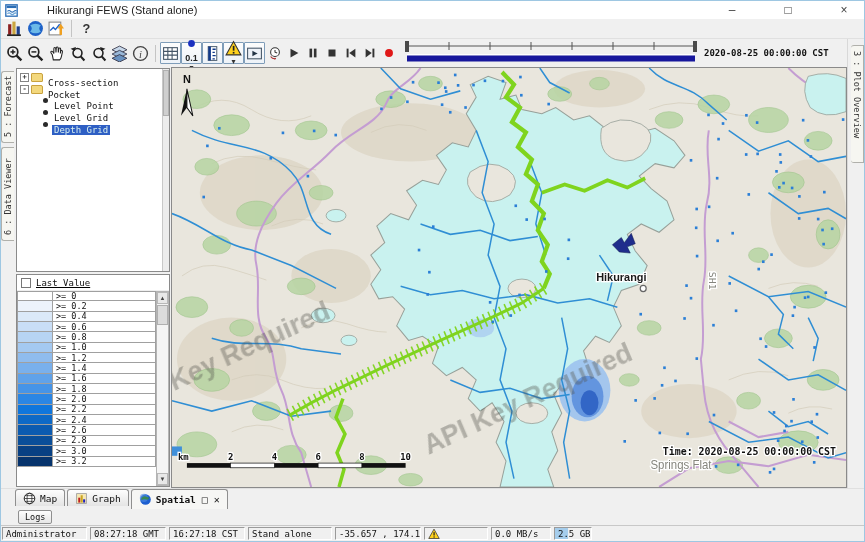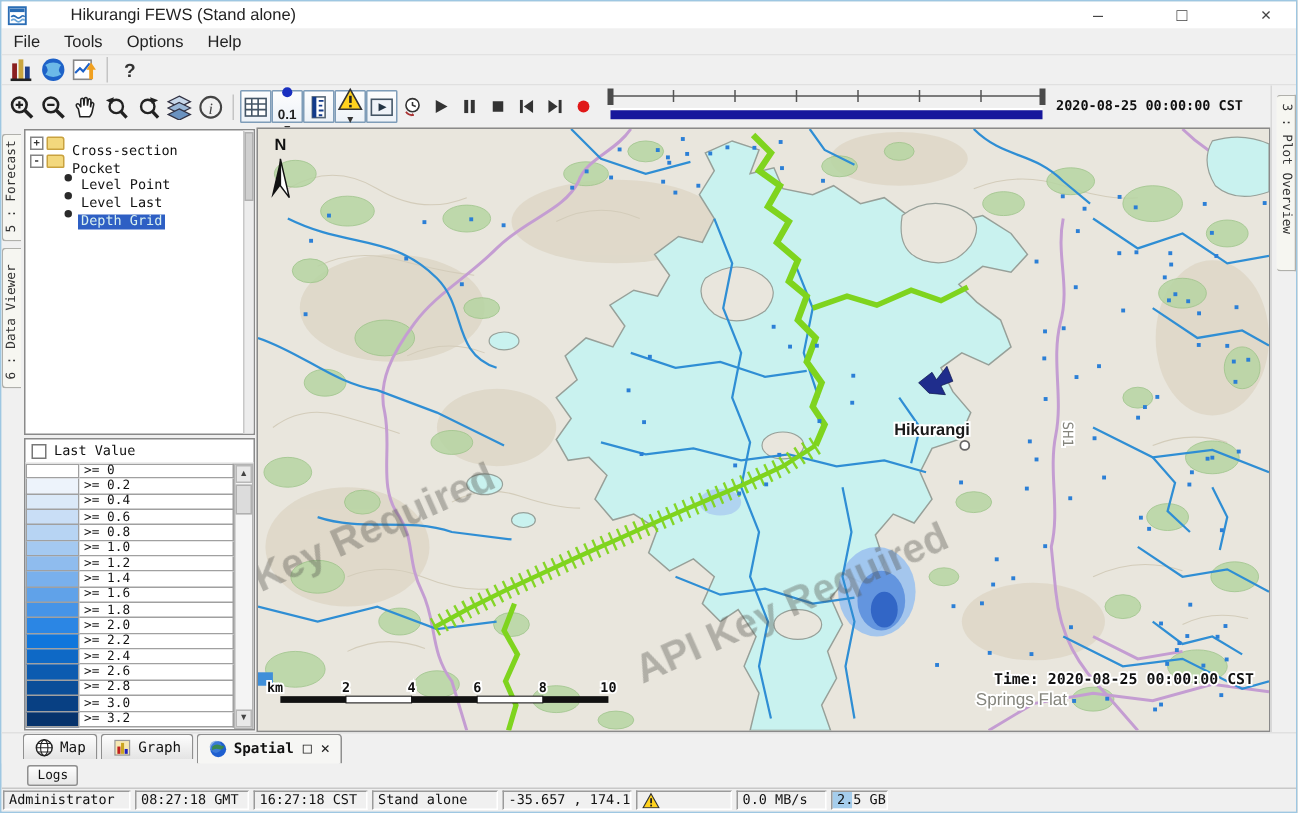--- a/index.html
+++ b/index.html
@@ -46,21 +46,21 @@
   .texp{width:9px;height:9px;border:1px solid #848484;background:#fff;font:bold 7px/7px "DejaVu Sans Mono",monospace;
         text-align:center;margin-right:2px;flex:0 0 auto;color:#333;}
   .tfolder{width:12px;height:9px;background:#f3d87d;border:1px solid #c9a23f;border-radius:1px 2px 1px 1px;margin-right:3px;flex:0 0 auto;}
   .tbullet{width:5px;height:5px;border-radius:50%;background:#2a2a2a;margin:0 4px 0 1px;flex:0 0 auto;}
   .tlabel{padding:0 2px;margin-top:11px;}
   .tlabel.sel{background:#2e5fc4;color:#d8f0ef;}
   .vsb{width:7px;background:#ececec;border-left:1px solid #c8c8c8;display:flex;flex-direction:column;}
   .vsb .thumb{height:46px;background:#cfcfcf;border:1px solid #b0b0b0;margin:1px 0;}
   
   .legendbox{flex:1;background:#fff;border:1px solid #8a8a8a;display:flex;flex-direction:column;min-height:0;}
-  .lg-head{height:16px;display:flex;align-items:center;flex:0 0 auto;border-bottom:1px solid #eee;}
+  .lg-head{height:16px;display:flex;align-items:center;flex:0 0 auto;border-bottom:1px solid #eee;text-decoration:underline;}
   .cb{width:10px;height:10px;border:1px solid #777;background:#fff;margin:0 5px 0 4px;flex:0 0 auto;}
   .lg-title{font:9px "DejaVu Sans Mono",monospace;color:#111;}
   .lg-body{flex:1;display:flex;min-height:0;}
   .lg-rows{flex:1;overflow:hidden;}
   .lg-row{display:flex;height:10.35px;}
   .lg-color{width:36px;border:1px solid #a0a0a0;border-top:none;flex:0 0 auto;}
   .lg-label{flex:1;border:1px solid #a0a0a0;border-top:none;border-left:none;background:#fff;
             font:8.5px "DejaVu Sans Mono",monospace;color:#111;padding:0 0 0 3px;display:flex;align-items:center;}
   .lg-row:first-child .lg-color,.lg-row:first-child .lg-label{border-top:1px solid #a0a0a0;}
   .lg-sb{width:13px;border:1px solid #b4b4b4;background:#f4f4f4;display:flex;flex-direction:column;flex:0 0 auto;}
@@ -103,26 +103,20 @@
           <path d="M3,9 Q5,7 7,9 T11,9 T14,9" stroke="#2a6db5" fill="none" stroke-width="1.4"></path>
           <path d="M3,12 Q5,10 7,12 T11,12 T14,12" stroke="#6aa5d8" fill="none" stroke-width="1.4"></path>
         </svg>
       </span>
     <span class="title">Hikurangi FEWS  (Stand alone)</span>
     <span class="winbtn">–</span>
     <span class="winbtn">□</span>
     <span class="winbtn">×</span>
   </div>
 
-  <div class="menubar" id="menubar">
-      <div class="menu-item">File</div>
-      <div class="menu-item">Tools</div>
-      <div class="menu-item">Options</div>
-      <div class="menu-item">Help</div>
-    </div>
 
   <div class="tb1" id="tb1">
       <button class="tbtn">
         <span class="icn">
           <svg viewBox="0 0 16 16">
             <rect x="2" y="4" width="3" height="10" fill="#8a1f1f"></rect>
             <rect x="6" y="1.5" width="3" height="12.5" fill="#caa53f"></rect>
             <rect x="10" y="6" width="3" height="8" fill="#1f3f8a"></rect>
             <rect x="1" y="13.5" width="13" height="1.6" fill="#222"></rect>
           </svg>
@@ -366,21 +360,21 @@
                   <span class="tlabel">Pocket</span>
                 </div>
                 <div class="trow">
                   <span style="width: 22px; flex: 0 0 auto;"></span>
                   <span class="tbullet"></span>
                   <span class="tlabel">Level Point</span>
                 </div>
                 <div class="trow">
                   <span style="width: 22px; flex: 0 0 auto;"></span>
                   <span class="tbullet"></span>
-                  <span class="tlabel">Level Last</span>
+                  <span class="tlabel">Level Grid</span>
                 </div>
                 <div class="trow">
                   <span style="width: 22px; flex: 0 0 auto;"></span>
                   <span class="tbullet"></span>
                   <span class="tlabel sel">Depth Grid</span>
                 </div>
               </div>
             <div class="vsb">
                 <div class="thumb"></div>
               </div>

